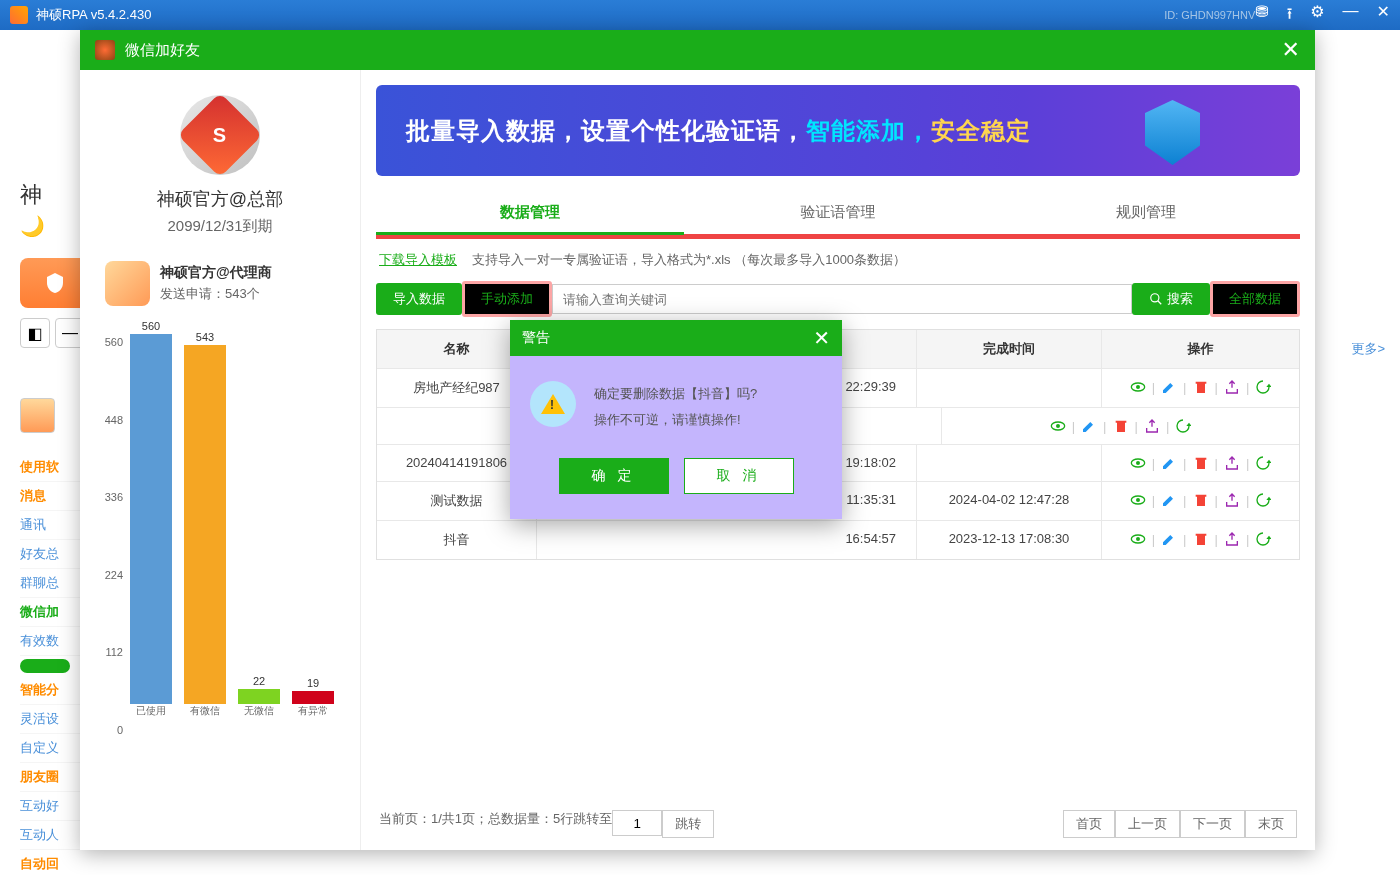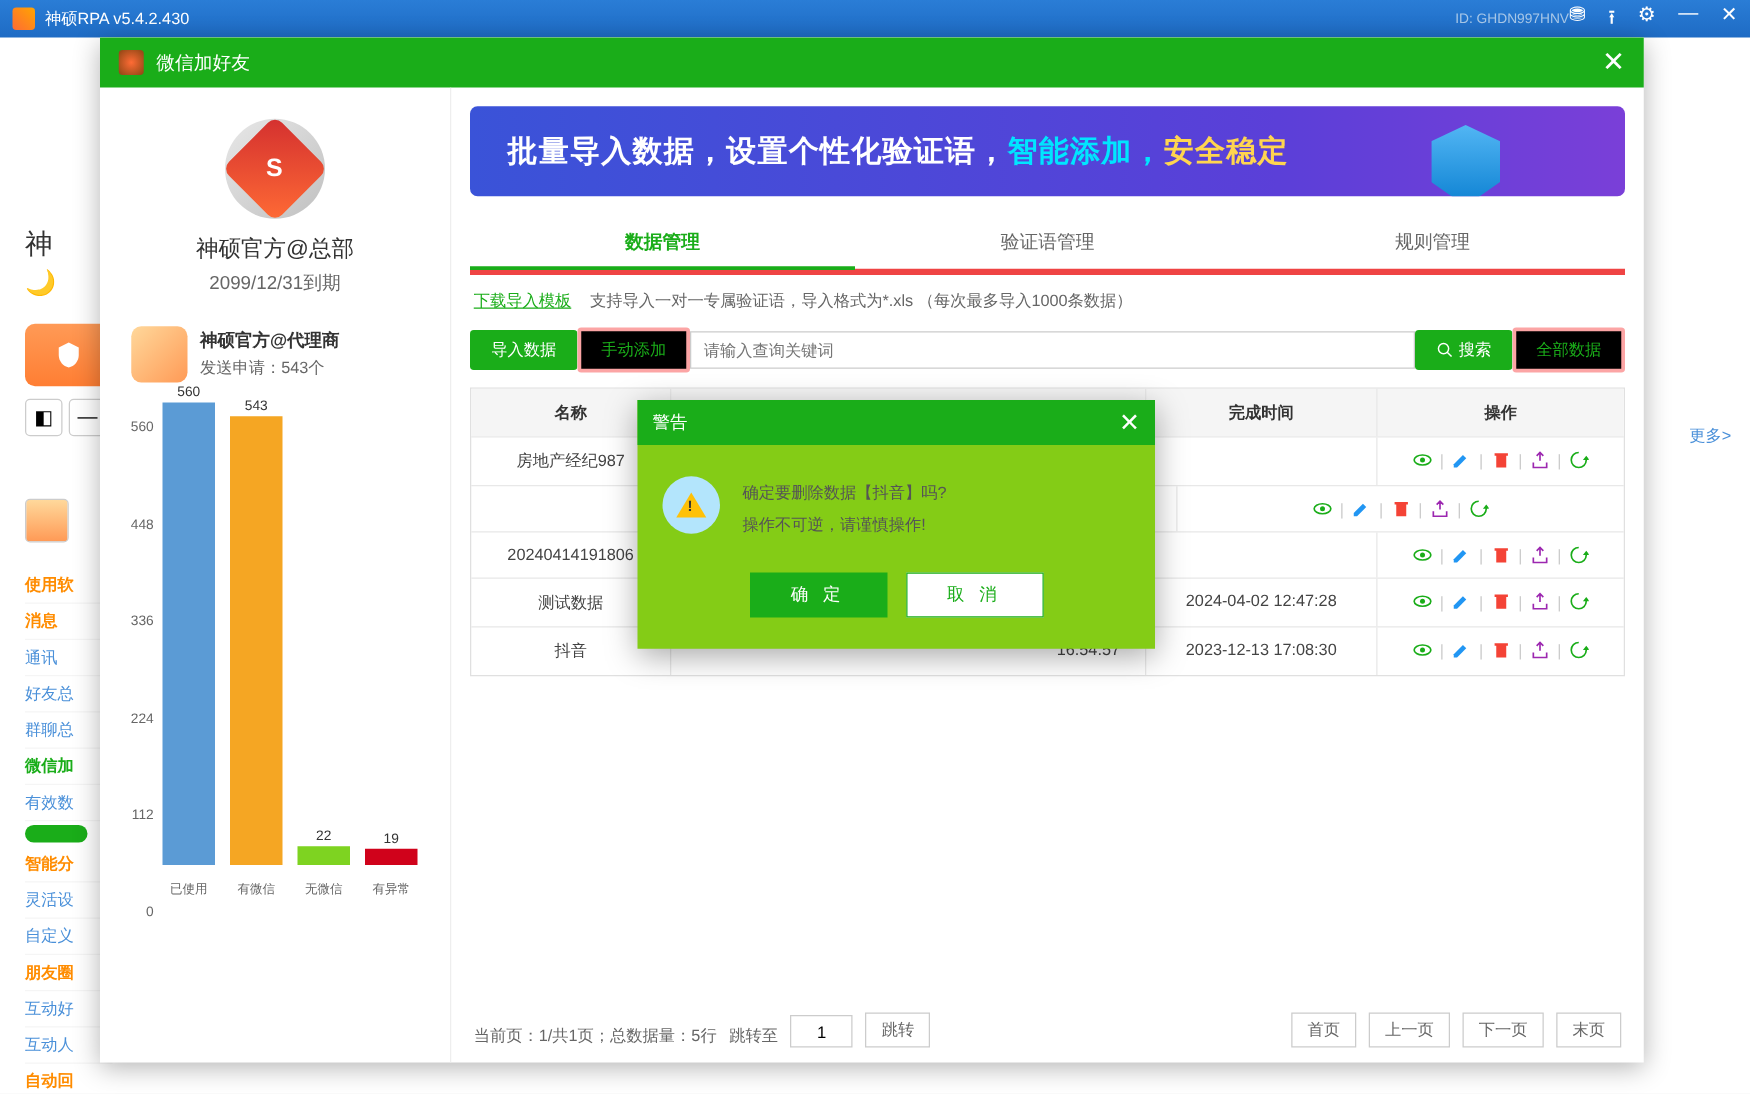--- a/index.html
+++ b/index.html
@@ -39,23 +39,23 @@
 .agent-icon{width:45px;height:45px;background:linear-gradient(135deg,#ffd89b,#ff9a56);border-radius:8px;margin-right:10px}
 .agent-info .line1{font-size:14px;font-weight:bold;color:#333}
 .agent-info .line2{font-size:13px;color:#666;margin-top:3px}
 .chart-wrap{margin-top:30px;width:100%;position:relative;height:420px}
 .chart{position:relative;width:230px;height:400px;margin-left:30px}
 .y-axis{position:absolute;left:-30px;top:0;height:400px;display:flex;flex-direction:column;justify-content:space-between;font-size:11px;color:#666;text-align:right;width:28px}
 .bars{position:absolute;left:5px;bottom:18px;display:flex;gap:12px;align-items:flex-end;height:380px}
 .bar-col{display:flex;flex-direction:column;align-items:center;width:42px}
 .bar{width:42px;position:relative}
 .bar-label{font-size:11px;color:#333;margin-bottom:2px}
-.bar-x{font-size:10px;color:#666;margin-top:12px}
+.bar-x{font-size:10px;color:#666;margin-top:0}
 .mod-right{flex:1;border-left:1px solid #eee;display:flex;flex-direction:column}
-.banner{height:72px;margin:15px;border-radius:6px;background:linear-gradient(90deg,#3a53d8,#5b3fd8 70%,#7a3fd8);position:relative;overflow:hidden;display:flex;align-items:center;padding:0 30px}
+.banner{height:91px;margin:15px;border-radius:6px;background:linear-gradient(90deg,#3a53d8,#5b3fd8 70%,#7a3fd8);position:relative;overflow:hidden;display:flex;align-items:center;padding:0 30px}
 .banner-text{font-size:24px;color:#fff;font-weight:bold;letter-spacing:1px}
 .banner-text .cy{color:#00e5ff}
 .banner-text .yl{color:#ffd54f}
 .banner-shield{position:absolute;right:100px;top:15px;width:55px;height:65px;background:linear-gradient(#4fc3f7,#0288d1);clip-path:polygon(50% 0,100% 20%,100% 70%,50% 100%,0 70%,0 20%);opacity:0.9}
 .tabs{display:flex;border-bottom:5px solid #ef4444;margin:0 15px}
 .tab{flex:1;text-align:center;padding:12px 0;font-size:15px;color:#666;cursor:pointer;position:relative}
 .tab.active{color:#1aad19;font-weight:bold}
 .tab.active::after{content:"";position:absolute;bottom:-1px;left:0;right:0;height:3px;background:#1aad19}
 .hint-row{padding:12px 18px;font-size:13px;color:#666}
 .hint-row a{color:#1aad19;text-decoration:underline;margin-right:15px}
@@ -69,24 +69,24 @@
 .thead{display:flex;background:#f5f5f5;font-size:13px;color:#333;font-weight:bold}
 .th,.td{padding:10px 8px;text-align:center;border-right:1px solid #e8e8e8}
 .th:last-child,.td:last-child{border-right:none}
 .col-name{width:160px}
 .col-time{width:185px}
 .col-act{flex:1}
 .trow{display:flex;font-size:13px;color:#444;border-top:1px solid #e8e8e8}
 .actions{display:flex;gap:6px;justify-content:center;align-items:center}
 .act-icon{width:16px;height:16px;cursor:pointer}
 .act-sep{color:#ccc}
-.pagination{display:flex;align-items:flex-end;gap:10px;padding:12px 18px;font-size:13px;color:#666;margin-top:auto}
+.pagination{display:flex;align-items:flex-start;gap:0;padding:12px 18px;font-size:13px;color:#666;margin-top:auto}
 .page-input{width:50px;height:26px;border:1px solid #ccc;text-align:center}
 .page-btn{padding:4px 12px;border:1px solid #ccc;background:#fff;cursor:pointer;font-size:13px}
-.dialog{position:absolute;top:320px;left:510px;width:414px;background:#84cc16;box-shadow:0 6px 24px rgba(0,0,0,0.35);z-index:100}
+.dialog{position:absolute;top:320px;left:510px;width:332px;background:#c4b5fd;box-shadow:0 6px 24px rgba(0,0,0,0.35);z-index:100}
 .dialog-head{height:36px;background:#1aad19;display:flex;align-items:center;padding:0 12px;color:#fff;font-size:14px}
 .dialog-head .dtitle{flex:1}
 .dialog-head .dclose{font-size:20px;cursor:pointer}
 .dialog-body{padding:25px 20px;display:flex;gap:18px}
 .dialog-icon{width:46px;height:46px;border-radius:50%;background:#b3e5fc;display:flex;align-items:center;justify-content:center}
 .dialog-icon-inner{width:0;height:0;border-left:12px solid transparent;border-right:12px solid transparent;border-bottom:20px solid #ffc107;position:relative}
 .dialog-icon-inner::after{content:"!";position:absolute;left:-3px;top:4px;color:#333;font-weight:bold;font-size:12px}
 .dialog-text{font-size:13px;color:#555;line-height:2}
 .dialog-foot{display:flex;gap:15px;padding:0 20px 25px;justify-content:center}
 .dbtn{width:110px;height:36px;font-size:14px;cursor:pointer;border:none;letter-spacing:4px}

